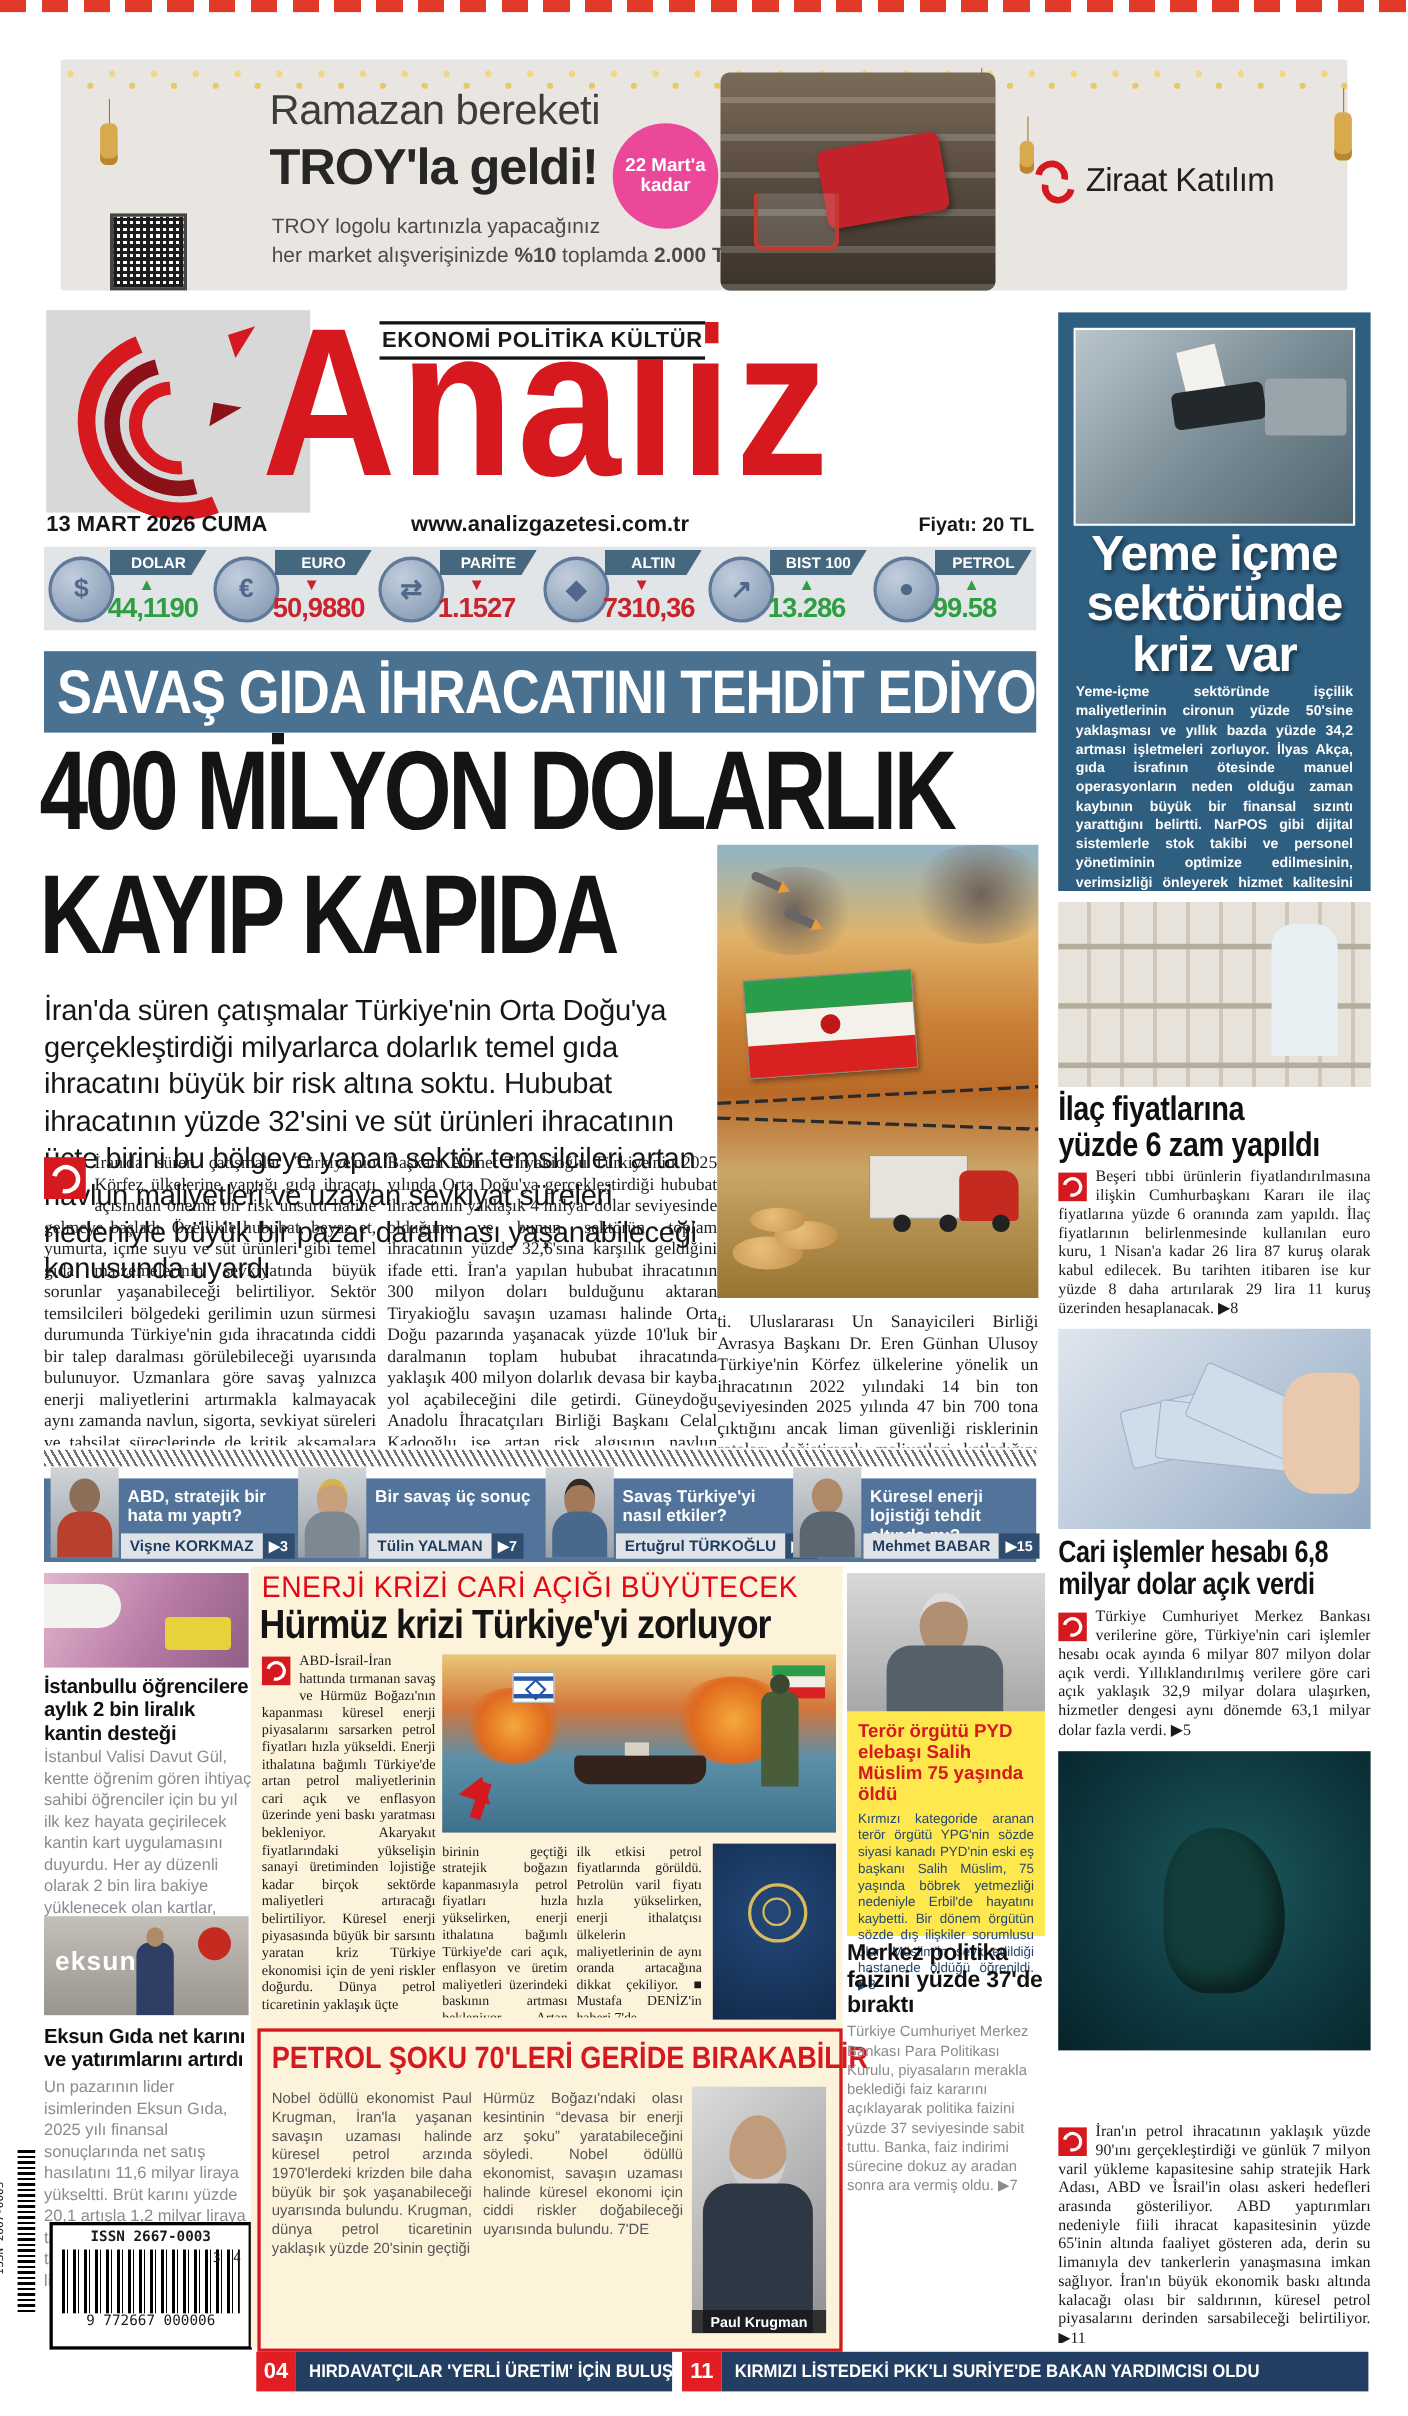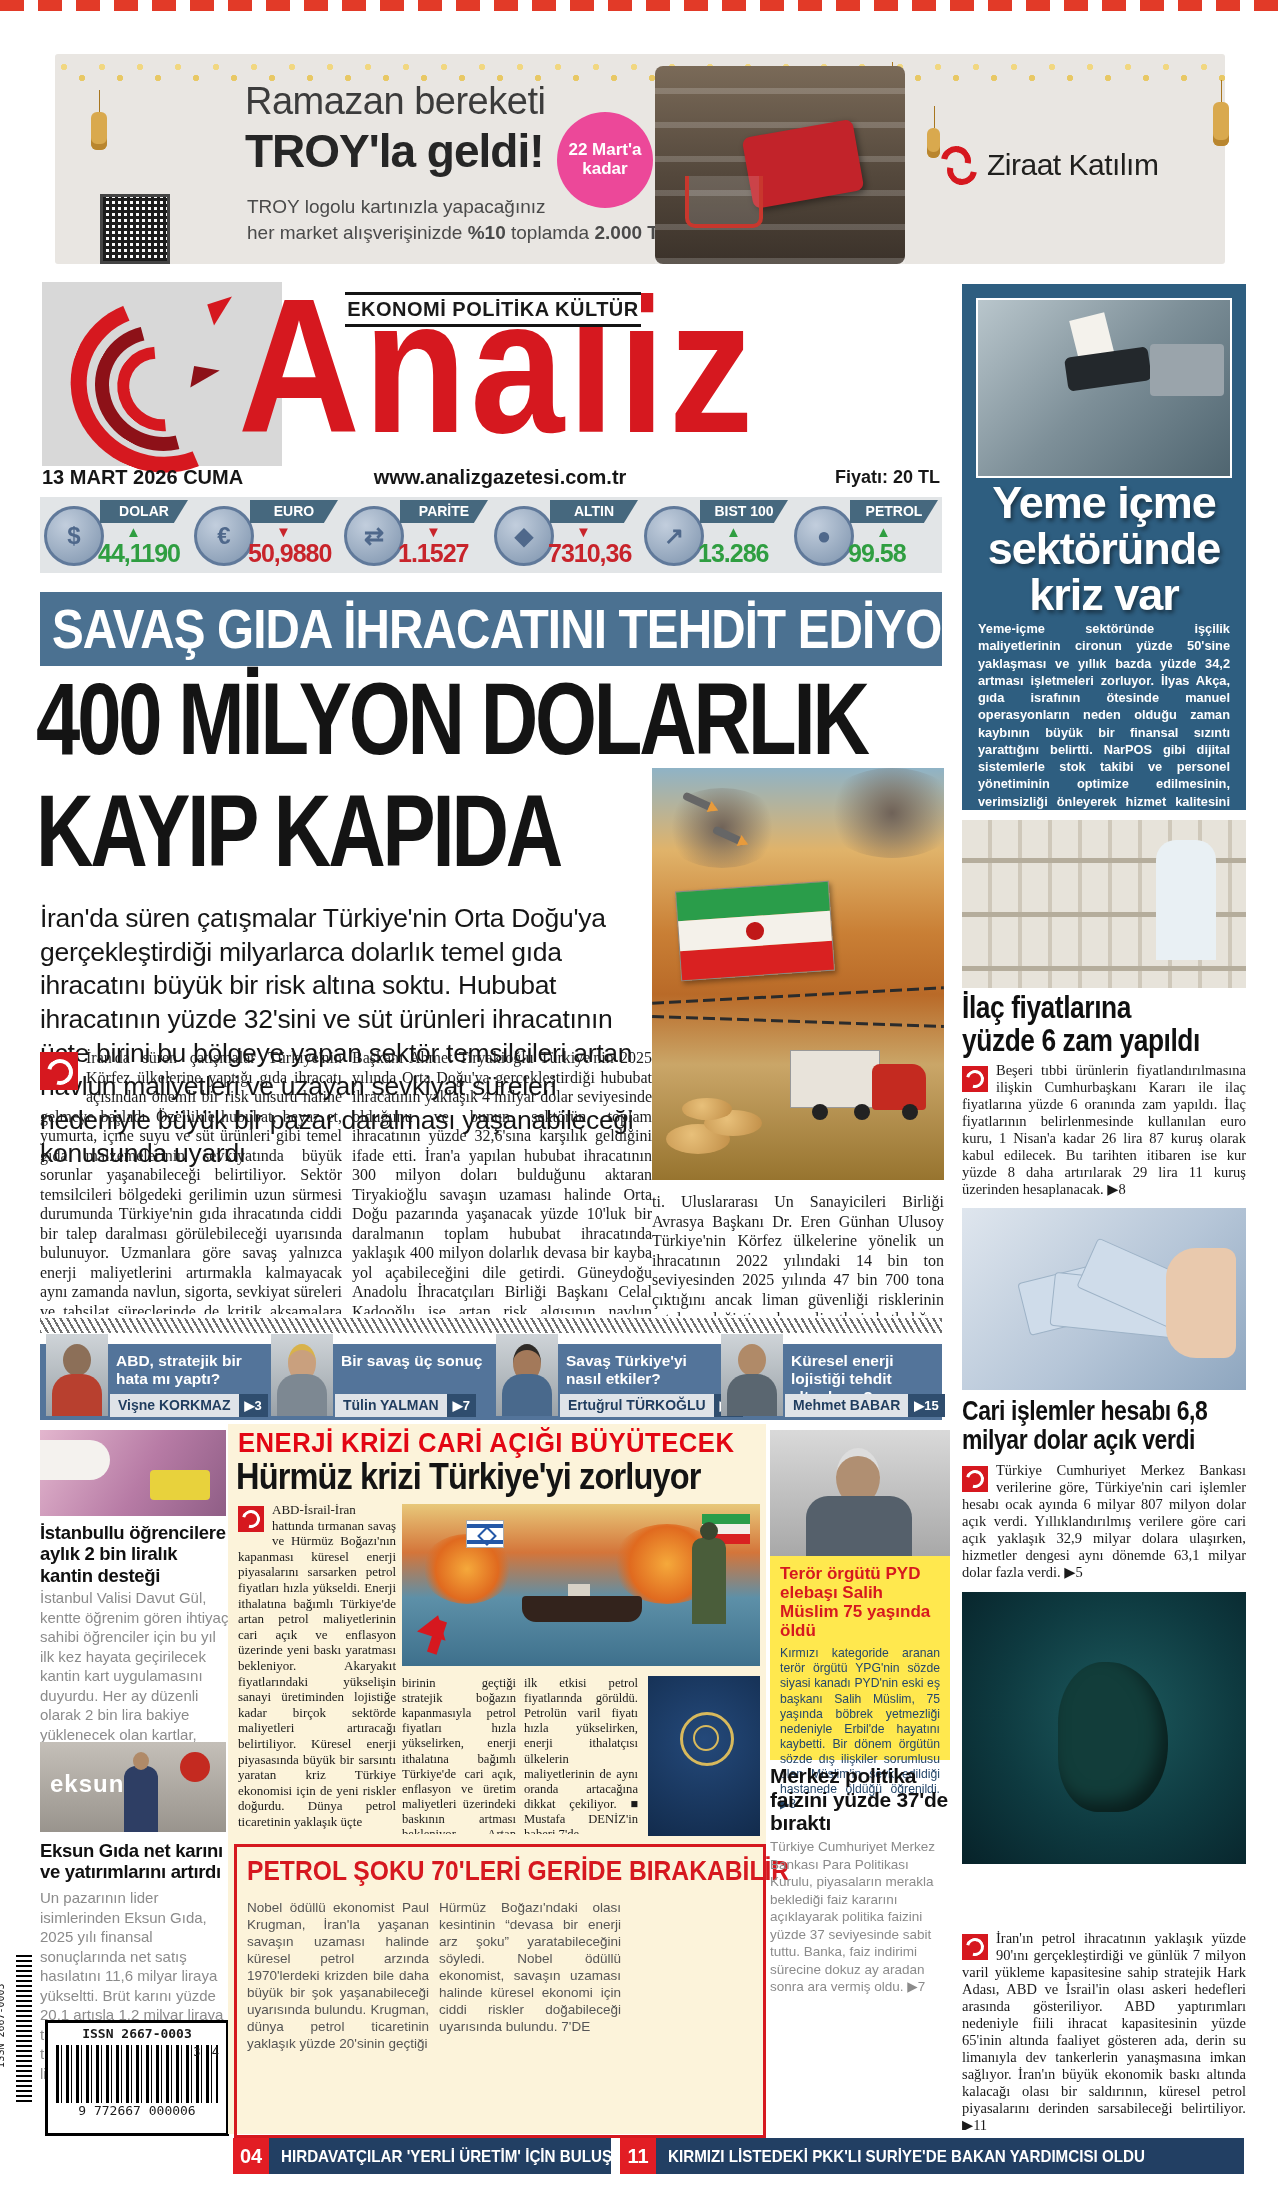--- a/index.html
+++ b/index.html
@@ -106,21 +106,21 @@
   .lbody{left:40px;width:190px;font-size:15px}
   .barcode{left:45px;top:2020px;width:178px;height:110px;border:3px solid #000;background:#fff;font-family:"DejaVu Sans Mono",monospace}
   .bc-issn{text-align:center;font-size:13px;font-weight:bold;padding-top:3px}
   .bc-bars{margin:4px 8px 0 8px;height:58px;background:repeating-linear-gradient(90deg,#000 0 3px,#fff 3px 5px,#000 5px 6px,#fff 6px 10px)}
   .bc-digits{text-align:center;font-size:13px}
   .bc-issue{position:absolute;right:5px;top:22px;font-size:12px;letter-spacing:2px}
   .vbars{left:16px;top:1952px;width:16px;height:150px;background:repeating-linear-gradient(0deg,#000 0 2px,#fff 2px 5px)}
   .vissn{left:-42px;top:2020px;font-family:"DejaVu Sans Mono",monospace;font-size:10px;transform:rotate(-90deg)}
   
   .cbg{left:228px;top:1424px;width:538px;height:710px;background:#fcf3da}
-  .ckicker{left:238px;top:1428px;font-size:27px;font-weight:bold;color:#e30613;letter-spacing:.5px}
+  .ckicker{left:238px;top:1428px;font-size:27px;font-weight:normal;color:#e30613;letter-spacing:.5px}
   .chead{left:236px;top:1456px;font-size:37px;font-weight:bold;color:#141414;letter-spacing:-1px}
   .ccol{font-size:13px;line-height:1.2}
   .hurmuz{left:402px;top:1504px;width:358px;height:162px;background:
     linear-gradient(180deg,#e8c87a 0%,#d4753a 30%,#5d90a8 58%,#3e708c 100%)}
   .ilflag{position:absolute;left:64px;top:16px;width:36px;height:26px;background:#fff;border:1px solid #aaa}
   .ilflag::before{content:"";position:absolute;left:0;top:3px;width:100%;height:4px;background:#2458a7;box-shadow:0 16px 0 #2458a7}
   .ilflag::after{content:"";position:absolute;left:13px;top:8px;width:10px;height:10px;border:2px solid #2458a7;transform:rotate(45deg)}
   .irflag2{position:absolute;right:10px;top:10px;width:48px;height:30px}
   .irflag2 .g{height:33%;background:#2a9d4a}.irflag2 .w{height:34%;background:#f2efe8}.irflag2 .r{height:33%;background:#d92121}
   .tanker{position:absolute;left:120px;top:92px;width:120px;height:26px;background:#33231c;border-radius:4px 4px 14px 14px}
@@ -416,20 +416,25 @@
   <div class="ph tcmb">
     <div class="seal"></div>
   </div>
 
   <div class="abs petrolbox">
     <div style="position:absolute;left:10px;top:8px">
       <span class="cond cx88" style="font-size:28px;font-weight:bold;color:#d6181f">PETROL ŞOKU 70'LERİ GERİDE BIRAKABİLİR</span>
     </div>
     <div class="pbody" style="position:absolute;left:10px;top:52px;width:182px;height:224px;overflow:hidden">Nobel ödüllü ekonomist Paul Krugman, İran'la yaşanan savaşın uzaması halinde küresel petrol arzında 1970'lerdeki krizden bile daha büyük bir şok yaşanabileceği uyarısında bulundu. Krugman, dünya petrol ticaretinin yaklaşık yüzde 20'sinin geçtiği</div>
     <div class="pbody" style="position:absolute;left:202px;top:52px;width:182px;height:224px;overflow:hidden">Hürmüz Boğazı'ndaki olası kesintinin “devasa bir enerji arz şoku” yaratabileceğini söyledi. Nobel ödüllü ekonomist, savaşın uzaması halinde küresel ekonomi için ciddi riskler doğabileceği uyarısında bulundu. 7'DE</div>
+    <div class="krugman">
+      <div class="head"></div>
+      <div class="suit"></div>
+      <div class="kcap">Paul Krugman</div>
+    </div>
   </div>
 
   <div class="ph muslim">
     <div class="head"></div>
     <div class="suit"></div>
   </div>
   <div class="abs pydbox">
     <div class="pydh">Terör örgütü PYD elebaşı Salih Müslim 75 yaşında öldü</div>
     <div class="pydb">Kırmızı kategoride aranan terör örgütü YPG'nin sözde siyasi kanadı PYD'nin eski eş başkanı Salih Müslim, 75 yaşında böbrek yetmezliği nedeniyle Erbil'de hayatını kaybetti. Bir dönem örgütün sözde dış ilişkiler sorumlusu olan Müslim'in sevk edildiği hastanede öldüğü öğrenildi. ▶3</div>
   </div>

